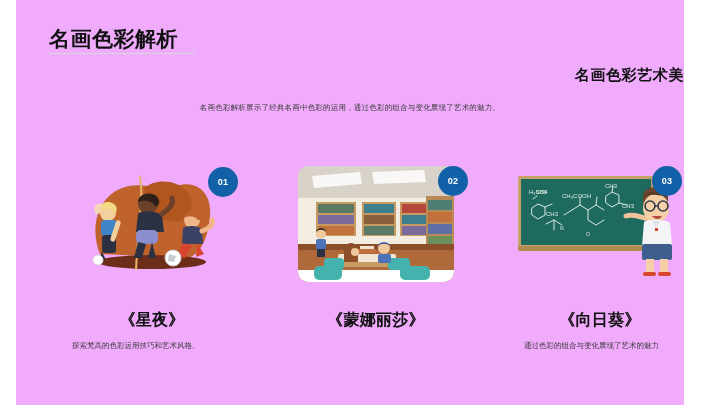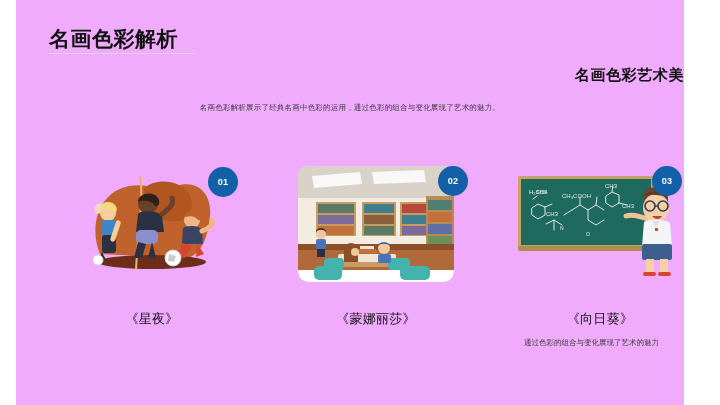--- a/index.html
+++ b/index.html
@@ -107,22 +107,22 @@
   }
   .card:nth-child(1) .badge { right: 14px; top: 9px; }
   .card:nth-child(2) .badge { right: 8px; top: 8px; }
   .card:nth-child(3) .badge { right: 18px; top: 8px; }
 
   .caption {
     margin-top: 20px;
     padding: 0 14px;
   }
   .caption-title {
-    font-size: 13px;
-    font-weight: normal;
+    font-size: 16px;
+    font-weight: bold;
     color: #111111;
     text-align: center;
     letter-spacing: 0.3px;
   }
   .caption-body {
     margin-top: 9px;
     font-size: 7.5px;
     line-height: 1.65;
     color: #3a3a3a;
     text-align: left;
@@ -181,20 +181,21 @@
           <path d="M145 85 L152 96 L144 99 Z" fill="#d8452f"></path>
           <path d="M150 73 C158 70 162 66 160 62" stroke="#f0b68a" stroke-width="5" fill="none" stroke-linecap="round"></path>
 
           <circle cx="121" cy="100" r="8" fill="#ffffff" stroke="#cfcfcf" stroke-width="1"></circle>
           <path d="M117 96 L124 98 L122 104 L116 103 Z" fill="#c9cdd2"></path>
         </svg>
       </div>
       <div class="badge">01</div>
       <div class="caption">
         <div class="caption-title">《星夜》</div>
+        <div class="caption-body">探索梵高的色彩运用技巧和艺术风格。</div>
       </div>
     </div>
 
     <div class="card">
       <div class="art">
         <svg width="200" height="132" viewBox="0 0 200 132" xmlns="http://www.w3.org/2000/svg">
           <defs>
             <clipPath id="libClip">
               <rect x="22" y="8" width="156" height="116" rx="10"></rect>
             </clipPath>

